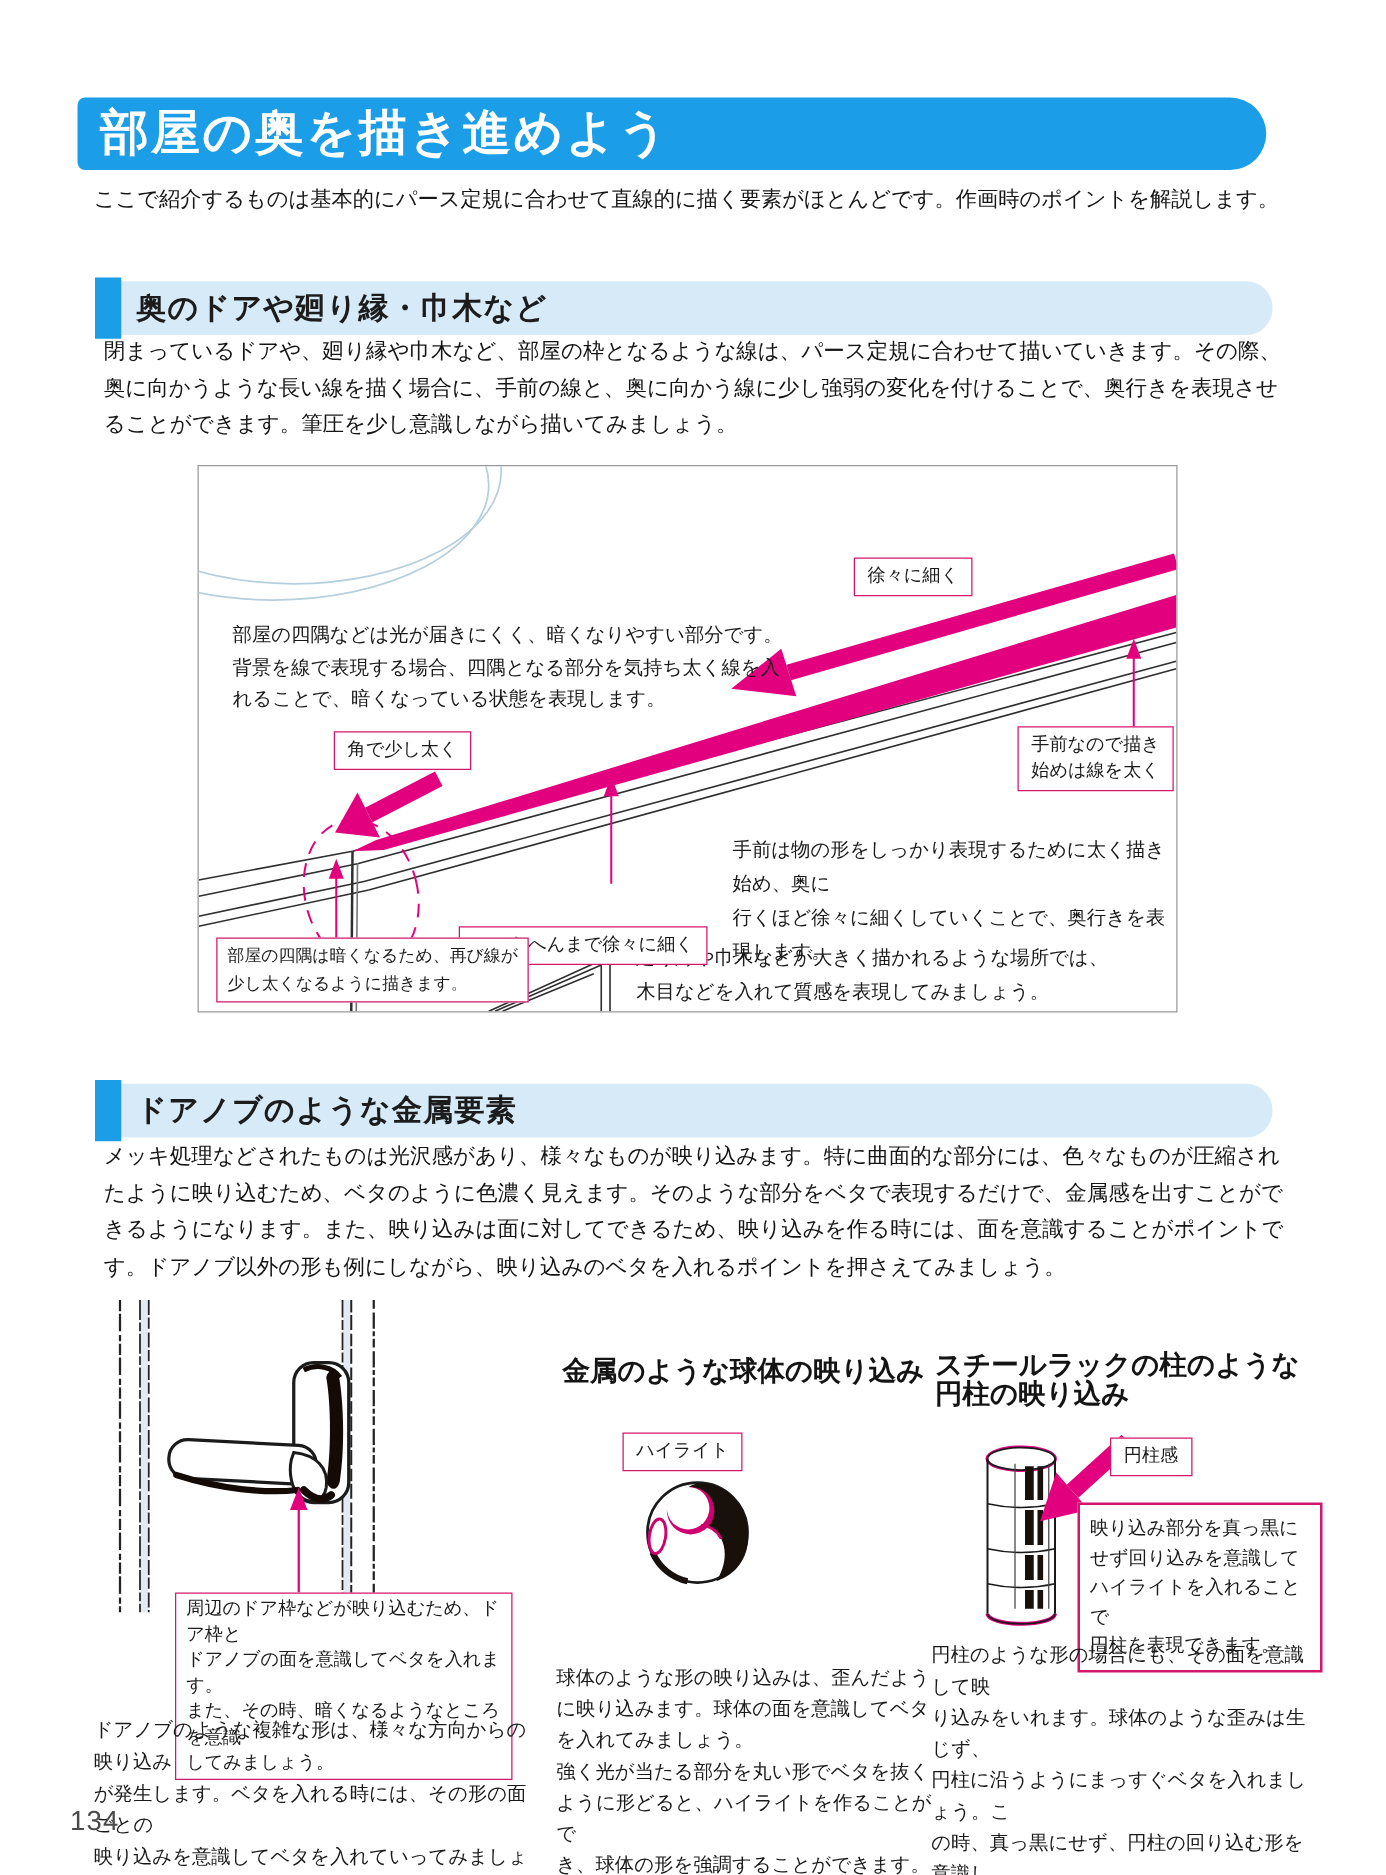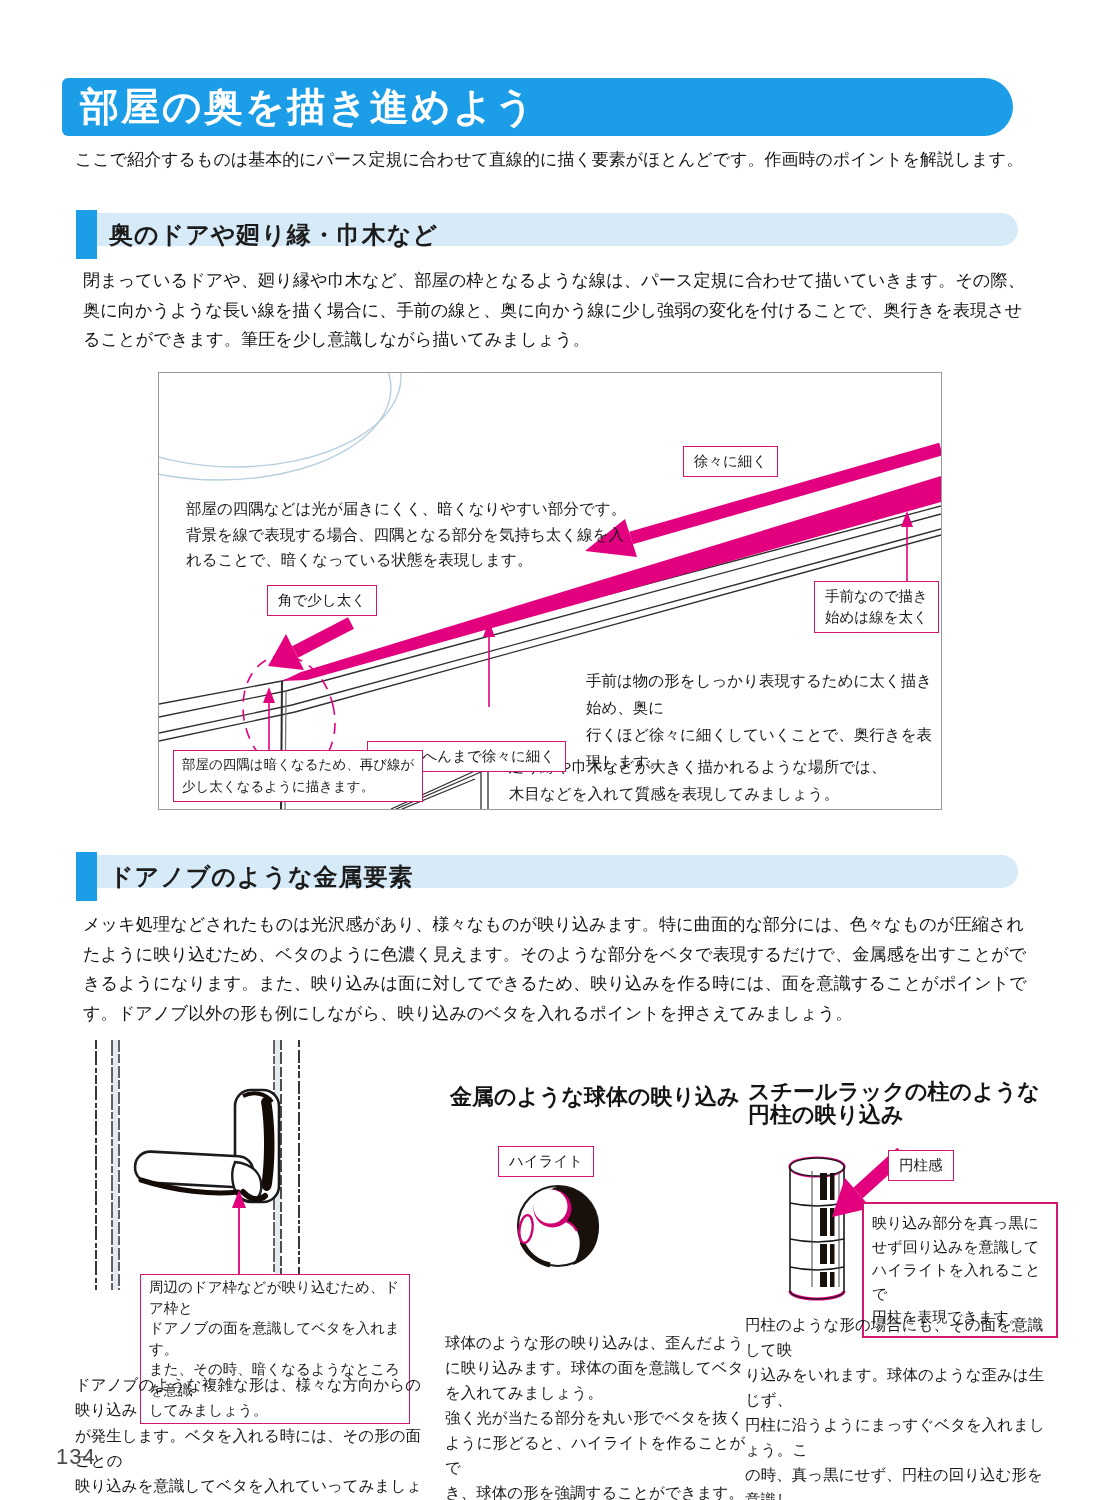--- a/index.html
+++ b/index.html
@@ -10,21 +10,21 @@
 
   
   .title-banner{left:62px;top:78px;width:951px;height:58px;background:#1b9ee7;
     border-radius:6px 29px 29px 6px;}
   .title-banner .title-text{position:absolute;left:18px;top:0;line-height:58px;
     font-size:39px;font-weight:bold;color:#ffffff;letter-spacing:2px;}
 
   .intro{left:75px;top:147px;width:980px;font-size:17px;line-height:26px;color:#161616;}
 
   
-  .band{left:76px;width:942px;height:33px;background:#d7eaf7;border-radius:0 21px 21px 0;}
+  .band{left:76px;width:942px;height:43px;background:#d7eaf7;border-radius:0 21px 21px 0;margin-top:12px;}
   .band .bar{position:absolute;left:0;top:-3px;width:21px;height:49px;background:#1b9ee7;}
   .band .band-title{position:absolute;left:33px;top:0;line-height:43px;font-size:24px;
     font-weight:bold;color:#1c1c1c;letter-spacing:1px;}
   .band1{top:213px;} .band2{top:855px;}
 
   .bodytext{left:83px;width:965px;font-size:17.2px;line-height:29.5px;color:#141414;}
   .body1{top:266px;} .body2{top:910px;}
 
   
   .diagram{left:158px;top:372px;width:782px;height:436px;border:1px solid #9a9a9a;background:#fff;}

